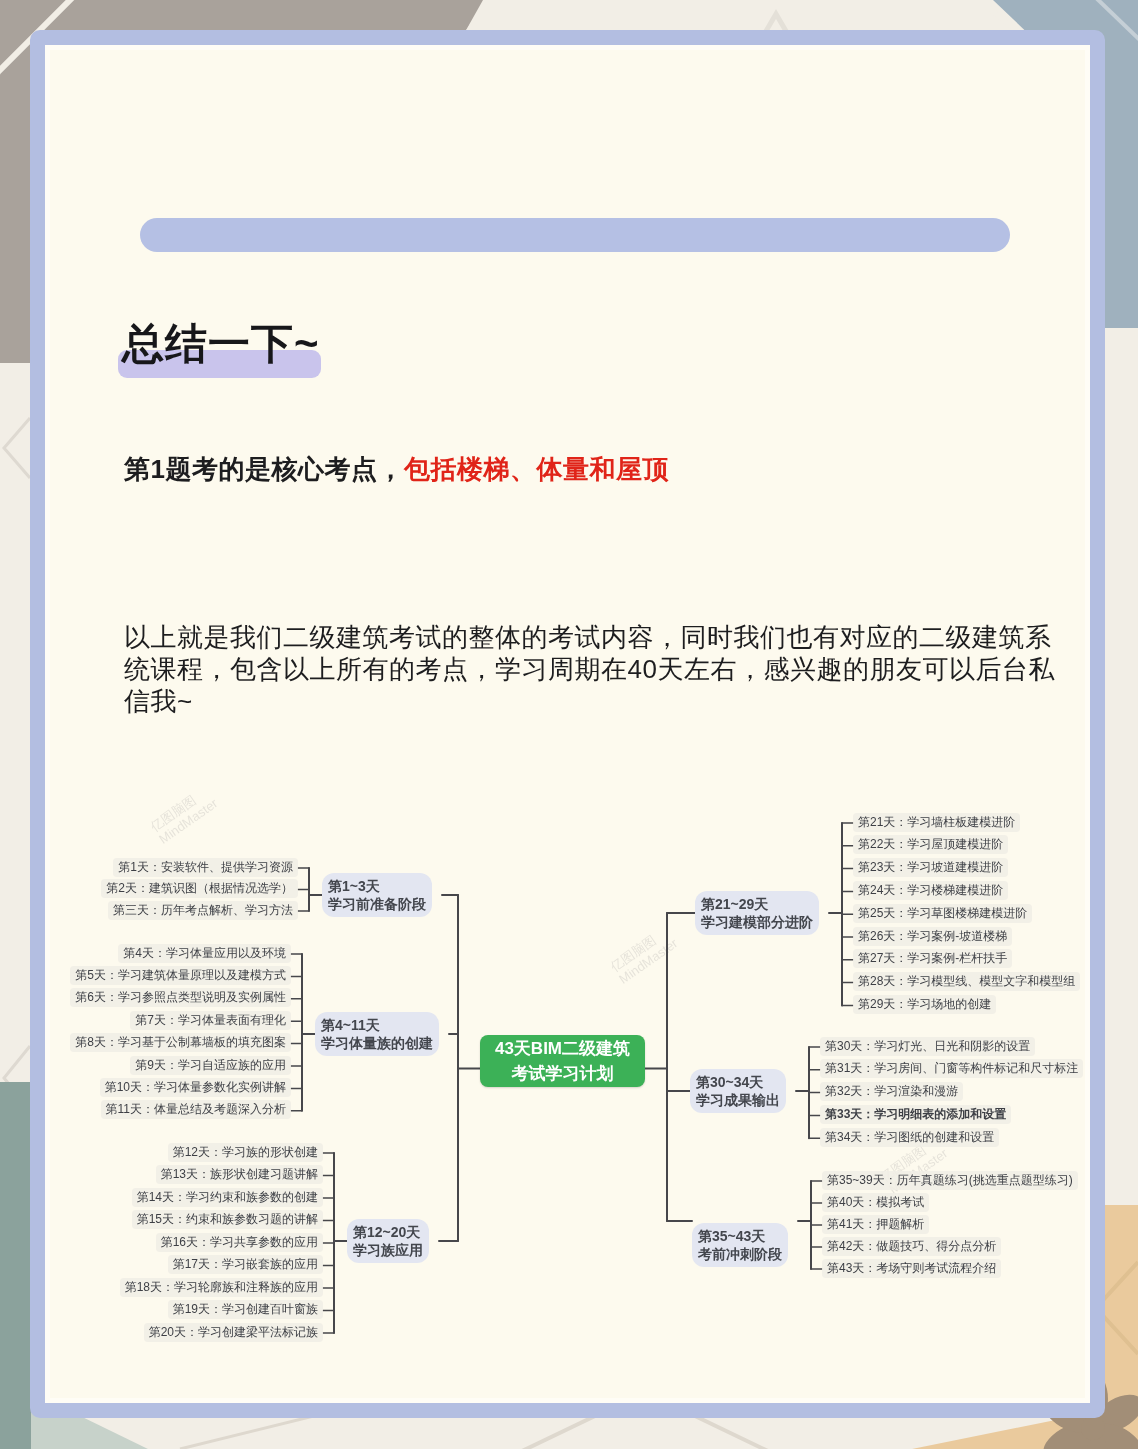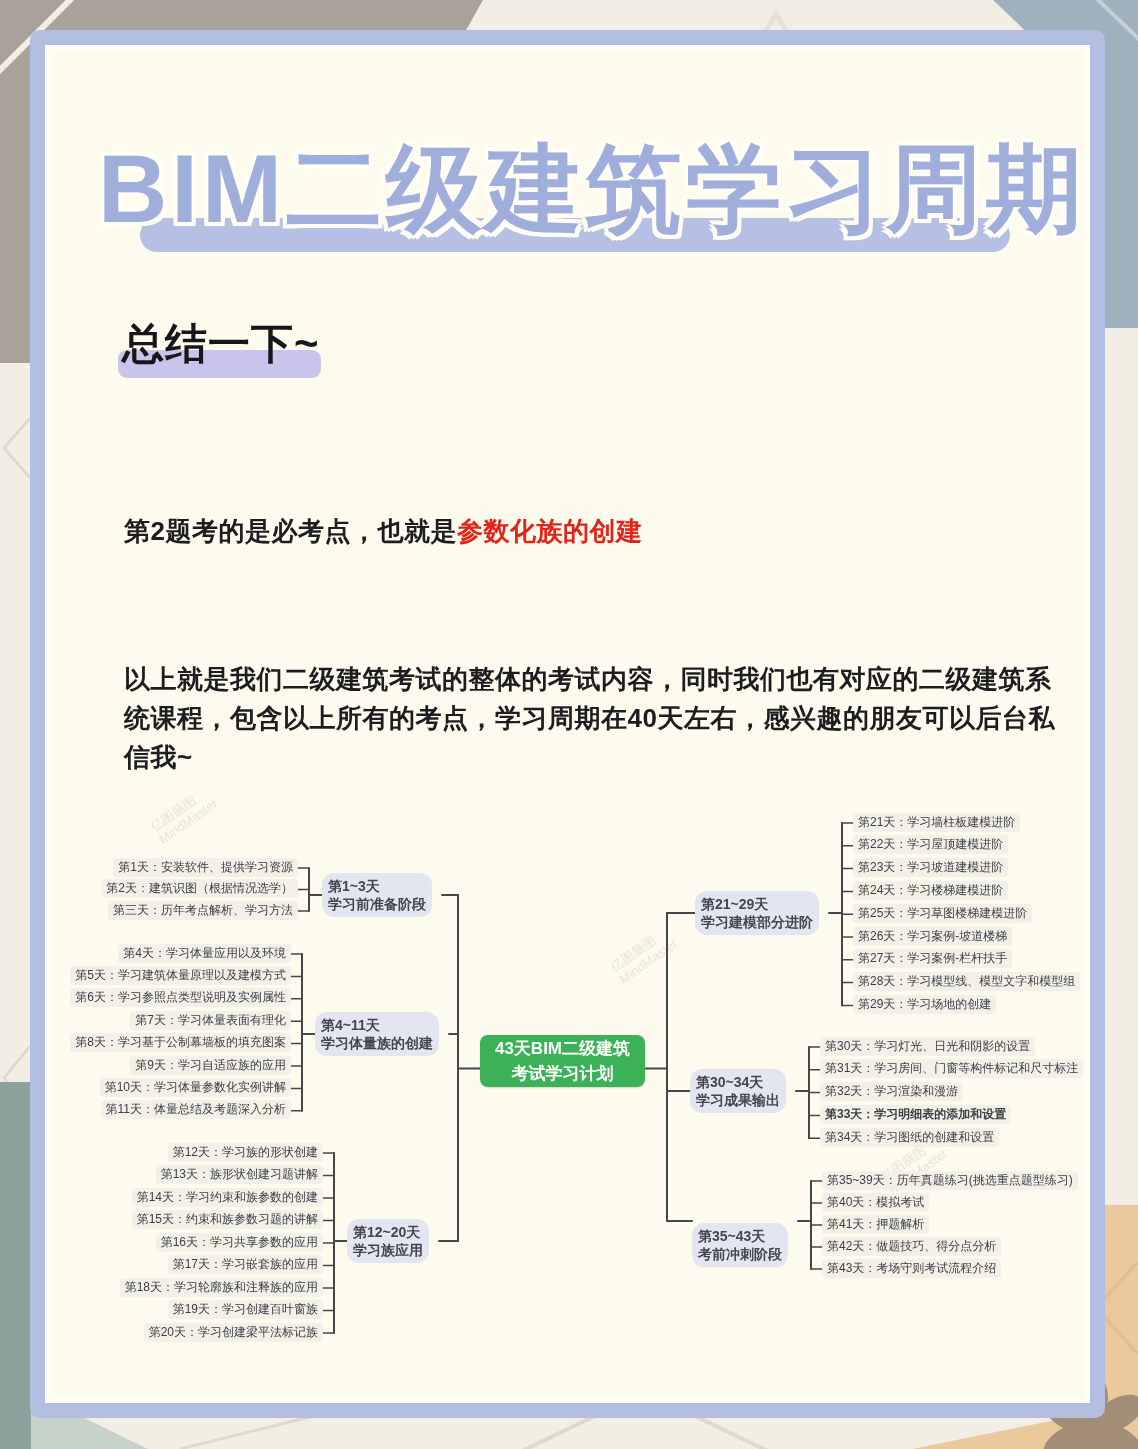--- a/index.html
+++ b/index.html
@@ -16,22 +16,22 @@
         text-shadow:-4px -4px 0 #fffdf4,4px -4px 0 #fffdf4,-4px 4px 0 #fffdf4,4px 4px 0 #fffdf4,
                     -4px 0 0 #fffdf4,4px 0 0 #fffdf4,0 -4px 0 #fffdf4,0 4px 0 #fffdf4;}
   .heading-bar{position:absolute;left:118px;top:350px;width:203px;height:28px;border-radius:9px;
         background:var(--heading_bar,#c9c4ec);z-index:2;}
   .heading{position:absolute;left:122px;top:316px;margin:0;font-size:42px;font-weight:900;
         color:#17171a;z-index:3;letter-spacing:1px;}
   .bullet{position:absolute;left:124px;margin:0;font-size:26px;font-weight:600;color:#1d1d1f;
         z-index:2;white-space:nowrap;letter-spacing:0.5px;}
   .bullet .red{color:var(--red,#e02418);font-weight:700;}
   .b1{top:452px}.b2{top:514px}.b3{top:577px}
-  .para{position:absolute;left:124px;top:660px;width:944px;margin:0;font-size:26px;font-weight:700;
-        line-height:39px;color:#1d1d1f;z-index:2;letter-spacing:0.5px;}
+  .para{position:absolute;left:124px;top:621px;width:944px;margin:0;font-size:26px;font-weight:400;
+        line-height:32px;color:#1d1d1f;z-index:2;letter-spacing:0.5px;}
   #mindmap{position:absolute;left:0;top:0;width:1138px;height:1449px;z-index:3;}
   #mm-lines{position:absolute;left:0;top:0;}
   .group-node{position:absolute;background:var(--node_fill,#e3e6f1);border-radius:12px;
         padding:4px 6px;font-size:14px;line-height:18px;color:#43464d;font-weight:600;
         white-space:nowrap;}
   .group-node span{display:block;}
   .leaf{position:absolute;font-size:12px;line-height:17px;color:#3d3f45;
         background:rgba(240,237,229,.85);padding:1px 5px;border-radius:4px;white-space:nowrap;}
   .center-node{position:absolute;background:var(--green,#3cb157);color:#fff;font-weight:800;
         font-size:17px;line-height:25px;text-align:center;border-radius:8px;display:flex;
@@ -70,26 +70,25 @@
       <ellipse cx="1093" cy="1399" rx="15" ry="27" transform="rotate(180 1093 1428)"></ellipse>
       <ellipse cx="1093" cy="1399" rx="15" ry="27" transform="rotate(240 1093 1428)"></ellipse>
       <ellipse cx="1093" cy="1399" rx="15" ry="27" transform="rotate(300 1093 1428)"></ellipse>
       <circle cx="1093" cy="1428" r="12"></circle>
     </g>
   </svg>
 
   <div class="card"></div>
 
   <div class="title-bar"></div>
-  <h1 class="title">BIM二级建筑学习周期</h1>
 
   <div class="heading-bar"></div>
   <h2 class="heading">总结一下~</h2>
 
-  <p class="bullet b2"><span>第2题考的是必考点，也就是</span><span class="red">参数化族的创建</span></p>
+  <p class="bullet b1"><span>第1题考的是核心考点，</span><span class="red">包括楼梯、体量和屋顶</span></p>
 
   <p class="para">以上就是我们二级建筑考试的整体的考试内容，同时我们也有对应的二级建筑系统课程，包含以上所有的考点，学习周期在40天左右，感兴趣的朋友可以后台私信我~</p>
 
   <div id="mindmap">
     <svg id="mm-lines" width="1138" height="1449" viewBox="0 0 1138 1449">
         <line x1="309" y1="895" x2="322" y2="895" stroke="#47474b" stroke-width="2" stroke-linecap="round"></line>
         <line x1="442" y1="895" x2="458" y2="895" stroke="#47474b" stroke-width="2" stroke-linecap="round"></line>
         <line x1="309" y1="868" x2="309" y2="911" stroke="#47474b" stroke-width="2" stroke-linecap="round"></line>
         <line x1="298" y1="868" x2="309" y2="868" stroke="#47474b" stroke-width="1.5" stroke-linecap="round"></line>
         <line x1="298" y1="889.5" x2="309" y2="889.5" stroke="#47474b" stroke-width="1.5" stroke-linecap="round"></line>

